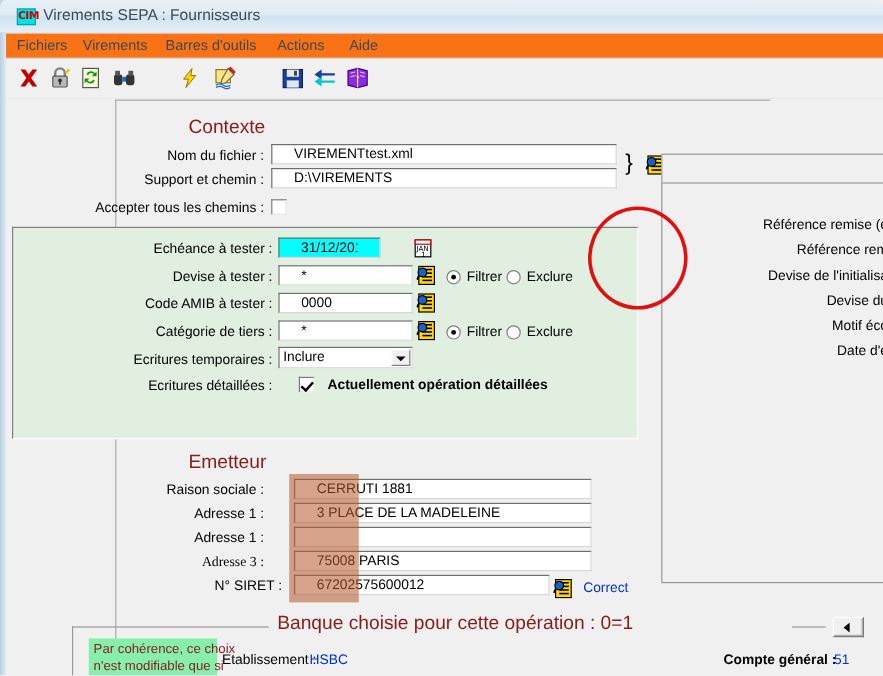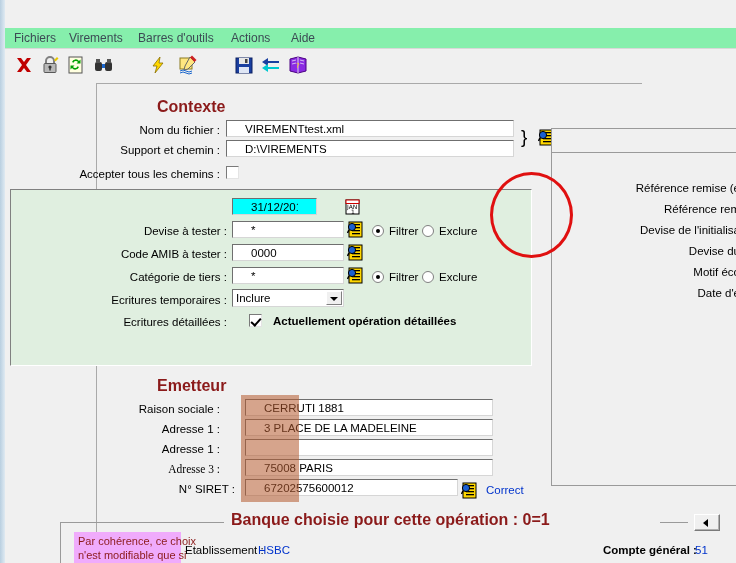--- a/index.html
+++ b/index.html
@@ -57,21 +57,21 @@
     font-size: 13px;
     color: #3c4a54;
     font-family: "Liberation Sans", sans-serif;
     white-space: nowrap;
   }
 
   
   .menubar {
     position: absolute;
     left: 5px; top: 28px; width: 731px; height: 20px;
-    background: #86efac;
+    background: #f97316;
     border-bottom: 1px solid #d8d8d8;
   }
   .menu-item {
     position: absolute;
     top: 3px;
     font-size: 12px;
     color: #3c4a54;
     white-space: nowrap;
     padding: 0 2px;
     cursor: default;
@@ -107,21 +107,21 @@
     background: #f0f0f0;
     border-left: 1px solid #a9a9a9;
     border-top: 1px solid #a9a9a9;
     box-sizing: border-box;
   }
 
   .section-title {
     position: absolute;
     color: #8b1a1a;
     font-size: 16px;
-    font-weight: bold;
+    font-weight: normal;
     font-family: "Liberation Sans", sans-serif;
     white-space: nowrap;
   }
 
   .lbl {
     position: absolute;
     font-size: 11.5px;
     color: #000;
     text-align: right;
     white-space: nowrap;
@@ -288,21 +288,21 @@
     position: absolute;
     border-top: 1px solid #9a9a9a;
   }
   .groupbox-left {
     position: absolute;
     border-left: 1px solid #9a9a9a;
   }
 
   .tooltip-yellow {
     position: absolute;
-    background: #f0abfc;
+    background: #86efac;
     color: #8b1a1a;
     font-size: 11px;
     line-height: 14px;
     padding: 2px 4px 15px 4px;
     white-space: nowrap;
     box-sizing: border-box;
   }
 
   .link-blue {
     position: absolute;
@@ -333,20 +333,24 @@
   .icon-btn { position: absolute; cursor: default; }
   .icon-btn svg { display: block; }
 </style>
 </head>
 <body>
 
 <div id="app">
 
   <div class="win-border-left"></div>
 
+  <div class="titlebar">
+    <div class="title-icon">CIM</div>
+    <div class="title-text">Virements SEPA : Fournisseurs</div>
+  </div>
 
   <div class="menubar">
     <div class="menu-item" style="left:7px;">Fichiers</div>
     <div class="menu-item" style="left:62px;">Virements</div>
     <div class="menu-item" style="left:131px;">Barres d'outils</div>
     <div class="menu-item" style="left:224px;">Actions</div>
     <div class="menu-item" style="left:284px;">Aide</div>
   </div>
 
   <div class="toolbar">
@@ -451,20 +455,21 @@
         <circle cx="5" cy="6" r="3.6" fill="#1a5fd0" stroke="#000" stroke-width="1"></circle>
         <path d="M2 9 L0.5 12" stroke="#000" stroke-width="1.6"></path>
       </svg>
     </div>
 
     <div class="lbl" style="left:20px; top:86px; width:195px;">Accepter tous les chemins :</div>
     <div class="cbx" style="left:221px; top:84px;"></div>
 
     <div class="green-box" style="left:5px; top:107px; width:522px; height:177px;"></div>
 
+    <div class="lbl" style="left:60px; top:120px; width:162px;">Echéance à tester :</div>
     <input class="tf sel" style="left: 227px; top: 116px; width: 85px; height: 17px;" value="31/12/2013">
     <div class="icon-btn" style="left:340px; top:116px;">
       <svg width="16" height="17" viewBox="0 0 16 17">
         <rect x="1" y="2" width="13" height="14" fill="#fff" stroke="#000"></rect>
         <rect x="1" y="2" width="13" height="3.5" fill="#fff" stroke="#cc0000"></rect>
         <text x="2" y="11" font-size="6" font-family="DejaVu Sans" fill="#000">JAN</text>
         <text x="6" y="16" font-size="6" font-family="DejaVu Sans" fill="#000">1</text>
       </svg>
     </div>
 

